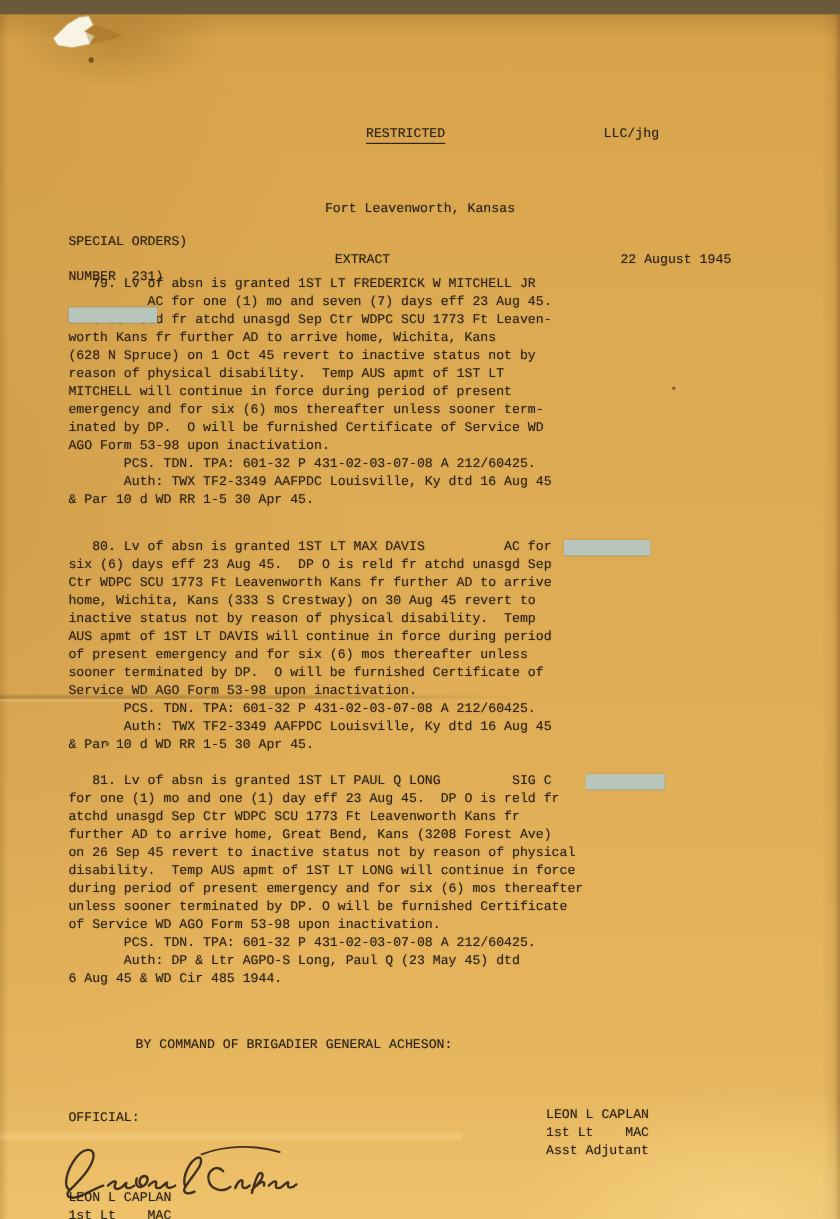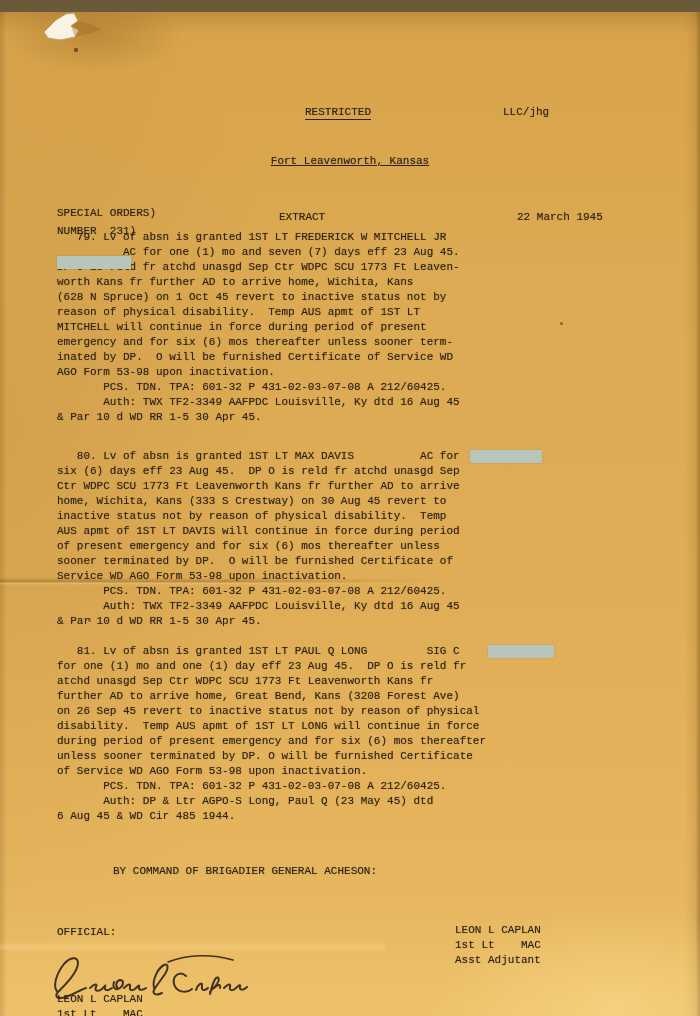--- a/index.html
+++ b/index.html
@@ -46,26 +46,26 @@
     <circle cx="46" cy="38" r="2.2" fill="rgba(60,40,12,0.6)"></circle>
   </svg>
   <div class="crease"></div>
   <div class="crease2"></div>
   <div class="speck" style="left:560px;top:310px;width:3px;height:3px;"></div>
   <div class="speck" style="left:88px;top:606px;width:3px;height:4px;"></div>
 
   <div class="t" style="left:305px;top:93px;"><span class="u">RESTRICTED</span></div>
   <div class="t" style="left:503px;top:93px;">LLC/jhg</div>
 
-  <div class="t center" style="top:142px;text-decoration:underline;">Fort Leavenworth, Kansas</div>
+  <div class="t center" style="top:156px;">Fort Leavenworth, Kansas</div>
 
-  <div class="t" style="left:57px;top:194px;">SPECIAL ORDERS)</div>
+  <div class="t" style="left:57px;top:183px;">SPECIAL ORDERS)</div>
   <div class="t" style="left:57px;top:212px;">NUMBER  231)</div>
   <div class="t" style="left:279px;top:198px;">EXTRACT</div>
-  <div class="t" style="left:517px;top:198px;">22 March 1945</div>
+  <div class="t" style="left:517px;top:198px;">22 August 1945</div>
 
   <div class="t" style="left:57px;top:218px;">   79. Lv of absn is granted 1ST LT FREDERICK W MITCHELL JR
           AC for one (1) mo and seven (7) days eff 23 Aug 45.
 DP O is reld fr atchd unasgd Sep Ctr WDPC SCU 1773 Ft Leaven-
 worth Kans fr further AD to arrive home, Wichita, Kans
 (628 N Spruce) on 1 Oct 45 revert to inactive status not by
 reason of physical disability.  Temp AUS apmt of 1ST LT
 MITCHELL will continue in force during period of present
 emergency and for six (6) mos thereafter unless sooner term-
 inated by DP.  O will be furnished Certificate of Service WD

